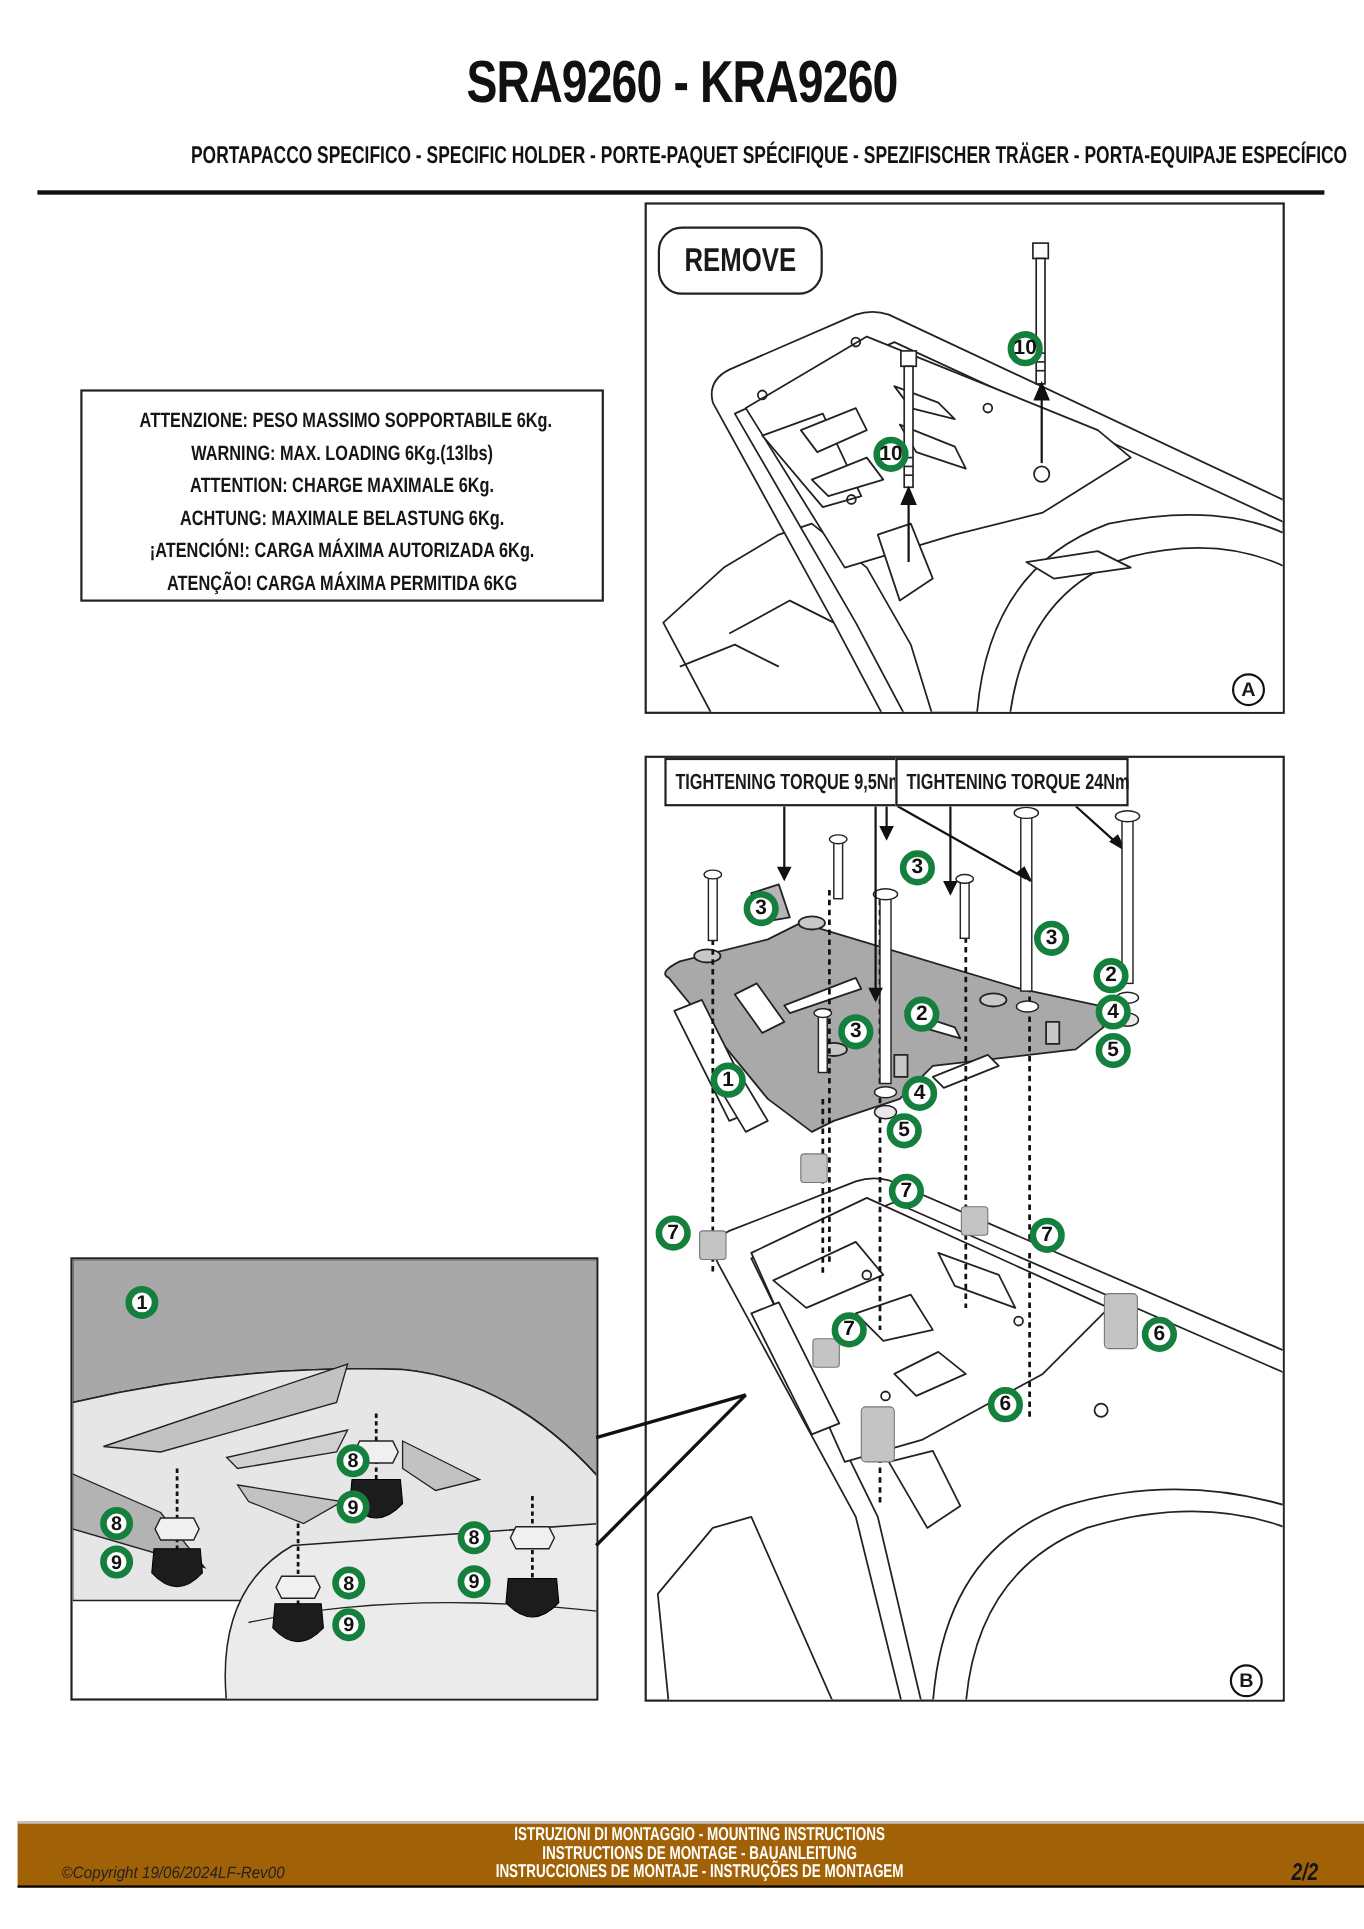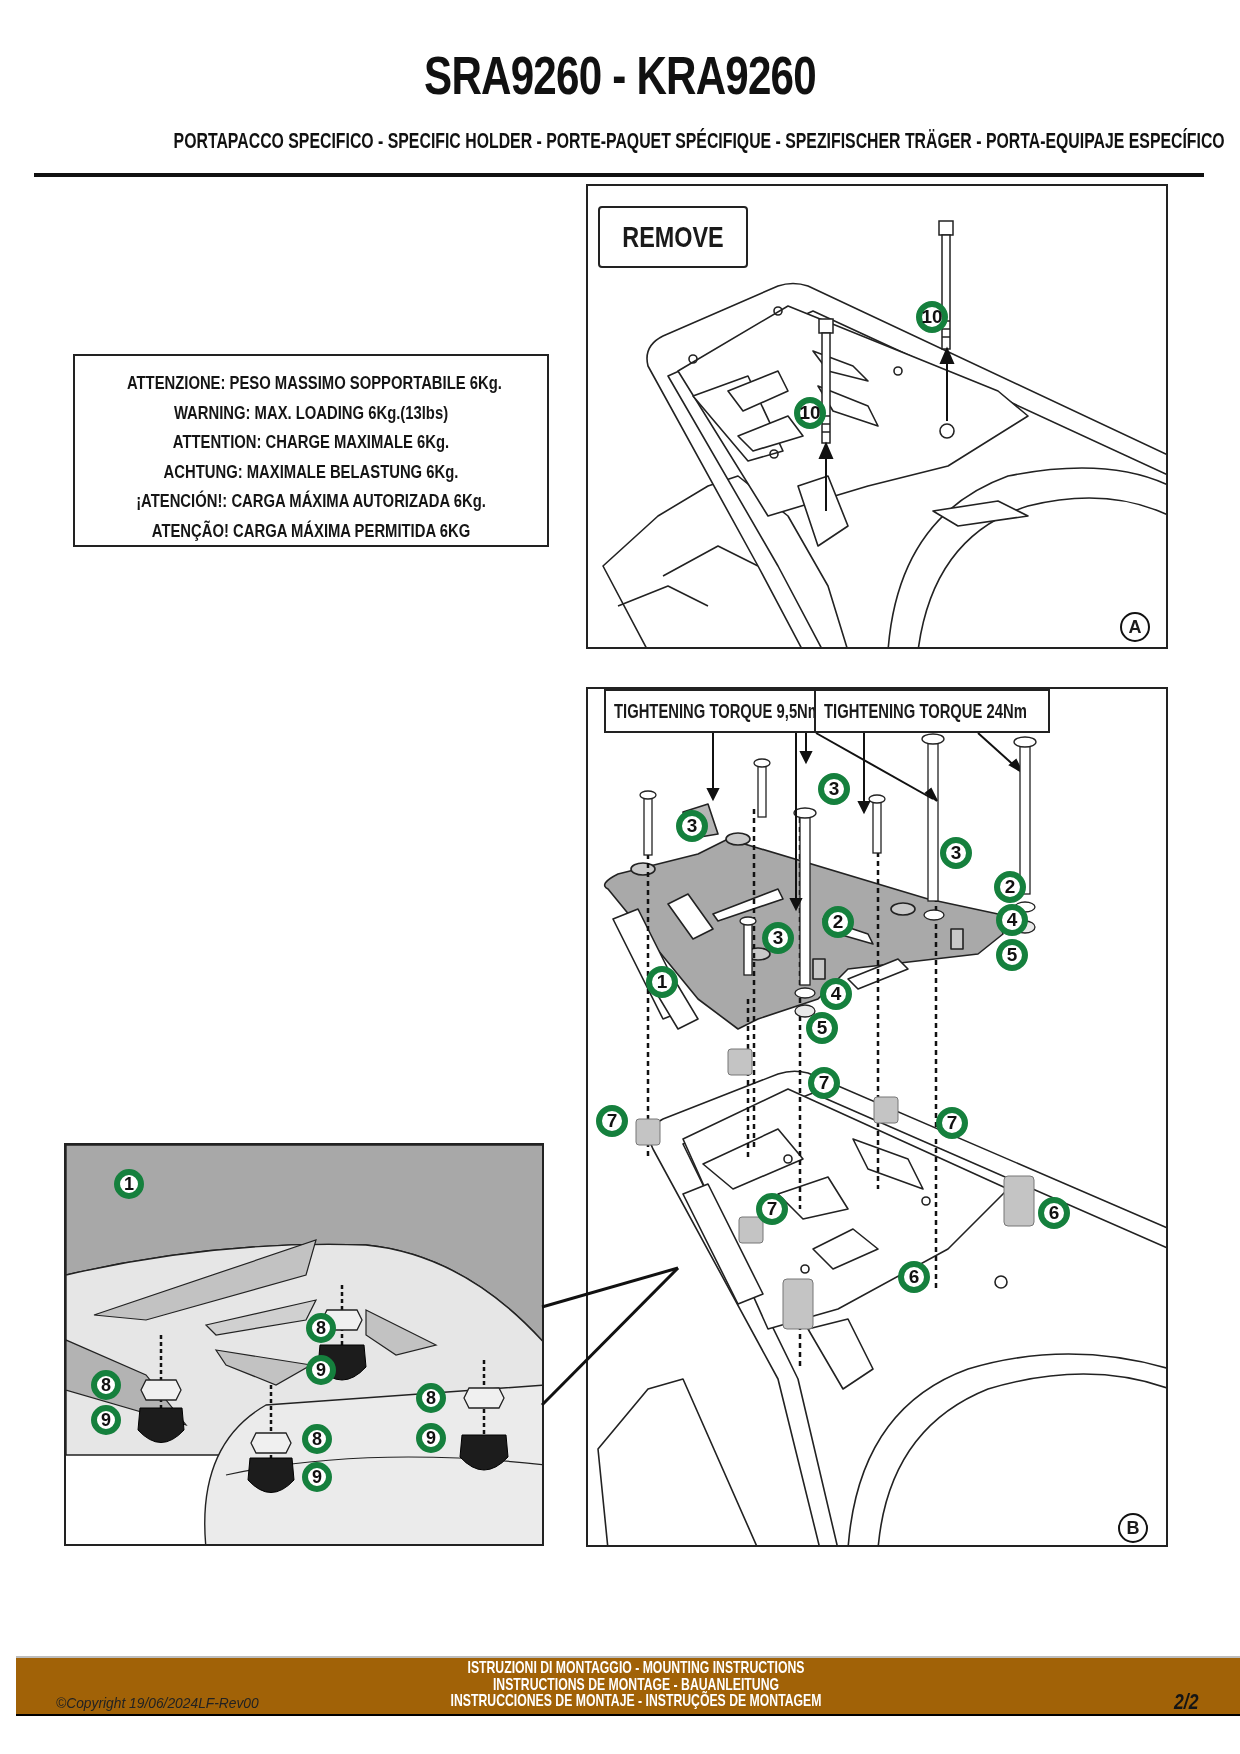--- a/index.html
+++ b/index.html
@@ -29,32 +29,32 @@
   }
 
   .panel { position: absolute; border: 2px solid #222; background: #fff; overflow: hidden; }
   .panel svg { position: absolute; left: 0; top: 0; }
   #panel-a { left: 586px; top: 184px; width: 582px; height: 465px; }
   #panel-b { left: 586px; top: 687px; width: 582px; height: 860px; }
   #panel-detail { left: 64px; top: 1143px; width: 480px; height: 403px; }
 
   .remove-badge {
     position: absolute; left: 10px; top: 20px; width: 150px; height: 62px;
-    border: 2px solid #222; border-radius: 4px; background: #fff;
+    border: 2px solid #222; border-radius: 22px; background: #fff;
     display: flex; align-items: center; justify-content: center;
   }
   .remove-badge span { font-weight: bold; font-size: 30px; transform: scaleX(0.78); display: inline-block; }
 
   .torque-box {
     position: absolute; top: 0; height: 44px; border: 2px solid #222; background: #fff;
     display: flex; align-items: center; padding-left: 8px;
   }
   .torque-box span { font-weight: bold; font-size: 20px; transform: scaleX(0.74); transform-origin: left center; display: inline-block; white-space: nowrap; }
   #torque-1 { left: 16px; width: 212px; }
-  #torque-2 { left: 226px; width: 236px; }
+  #torque-2 { left: 226px; width: 212px; }
 
   .callout {
     position: absolute; width: 32px; height: 32px; border: 6px solid #15803d; border-radius: 50%;
     background: #fff; display: flex; align-items: center; justify-content: center;
     font-weight: bold; font-size: 19px; color: #111;
   }
   .callout.sm { width: 30px; height: 30px; font-size: 18px; }
   .view-letter {
     position: absolute; width: 30px; height: 30px; border: 2px solid #111; border-radius: 50%;
     background: #fff; display: flex; align-items: center; justify-content: center;

